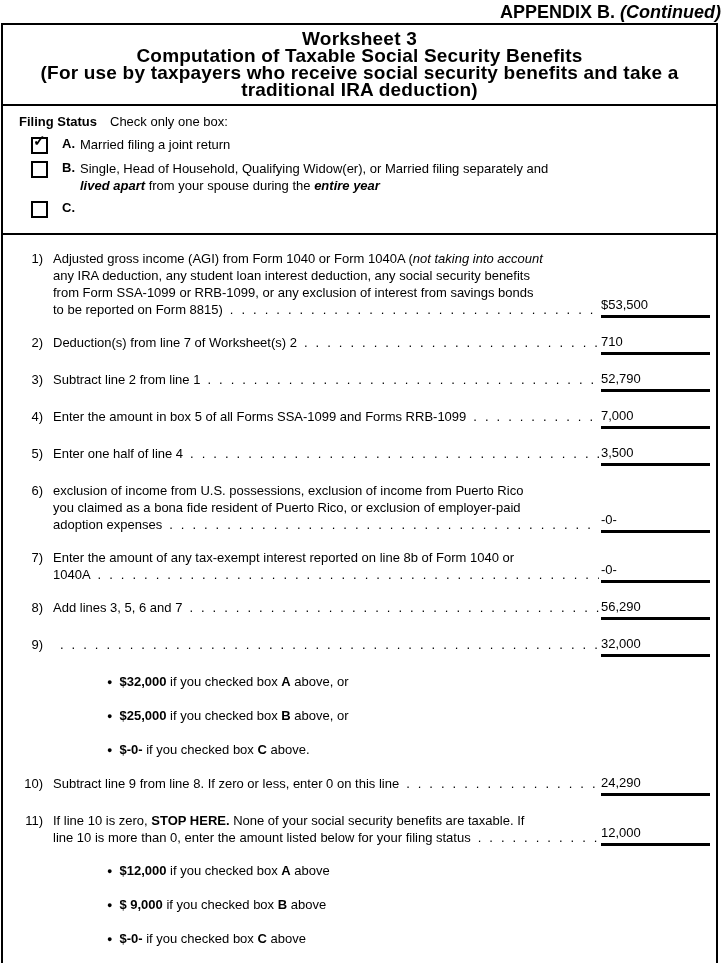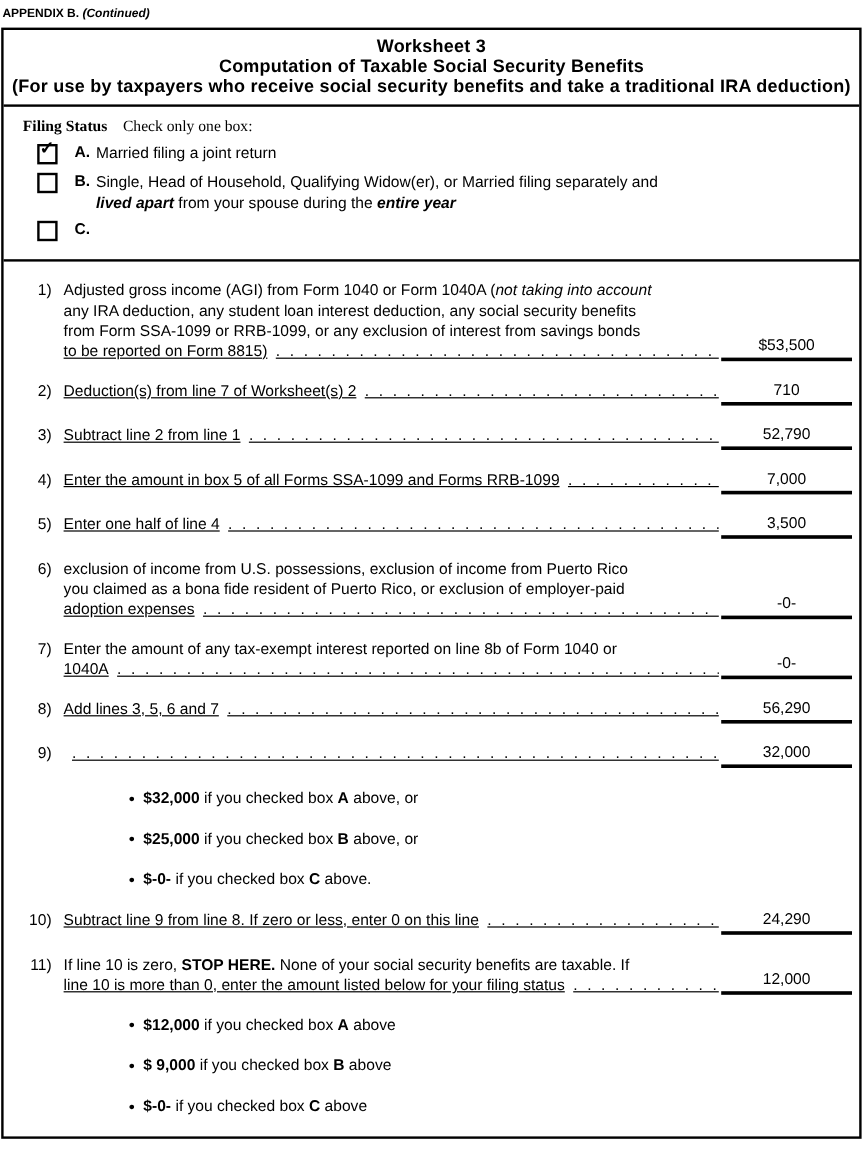--- a/index.html
+++ b/index.html
@@ -1,44 +1,44 @@
 <!DOCTYPE html>
 <html><head>
 <meta charset="utf-8">
 <style>
   html,body{margin:0;padding:0;background:#fff;}
   body{width:721px;height:963px;color:#000;font-family:"Liberation Sans",sans-serif;font-size:13px;position:relative;}
   .b{font-weight:bold;}
   .i{font-style:italic;margin-top:27px;}
   .bi{font-weight:bold;font-style:italic;}
 
-  .appendix-title{font-size:10px;font-weight:bold;padding:3px 0 2px 2px;line-height:18px;}
+  .appendix-title{font-size:18px;font-weight:bold;padding:3px 0 2px 2px;line-height:18px;text-align:right;}
 
   .worksheet-box{margin-left:1px;width:713px;border:2px solid #000;}
 
-  .ws-header{text-align:center;font-weight:bold;font-size:15px;line-height:17px;padding:5px 4px 6px;border-bottom:2px solid #000;letter-spacing:0.2px;}
+  .ws-header{text-align:center;font-weight:bold;font-size:19px;line-height:17px;padding:5px 4px 6px;border-bottom:2px solid #000;letter-spacing:0.2px;}
 
   .filing{padding:8px 10px 9px 16px;border-bottom:2px solid #000;}
-  .filing-head{margin-bottom:6px;line-height:16px;font-family:Liberation Serif, serif;}
+  .filing-head{margin-bottom:6px;line-height:16px;}
   .filing-head .instr{margin-left:13px;}
   .opt{display:flex;align-items:flex-start;margin-bottom:6px;}
   .checkbox{width:13px;height:13px;border:2px solid #000;margin:1px 14px 0 12px;flex:none;position:relative;background:#fff;}
   .checkbox .check{position:absolute;top:-6px;left:0px;font-size:15px;font-weight:bold;line-height:15px;}
   .opt-letter{font-weight:bold;margin-right:5px;flex:none;}
   .opt-text{line-height:17px;}
 
   .ws-body{padding:15px 0 0 0;}
   .line-row{display:flex;margin-bottom:16px;}
   .num{width:40px;text-align:right;padding-right:10px;flex:none;line-height:17px;}
   .ltext{flex:1;line-height:17px;min-width:0;}
   .tline{line-height:17px;}
-  .tline.last{display:flex;text-decoration:underline;}
+  .tline.last{display:flex;}
   .tline.last .seg-wrap{white-space:pre;flex:none;}
   .leader{flex:1;overflow:hidden;white-space:nowrap;letter-spacing:8px;padding-left:7px;}
-  .amount{flex:none;width:109px;margin-left:2px;margin-right:6px;border-bottom:3px solid #000;align-self:flex-end;text-align:center;padding-bottom:3px;line-height:15px;}
+  .amount{flex:none;width:109px;margin-left:2px;margin-right:6px;border-bottom:3px solid #000;align-self:flex-end;padding-bottom:3px;line-height:15px;}
   .bullet-row{margin:0 0 16px 104px;line-height:17px;}
   .bullet-dot{font-size:9px;margin-right:7px;vertical-align:1px;}
 </style>
 </head>
 <body>
 
 <div class="appendix-title">
   <span>APPENDIX B. </span><span class="bi">(Continued)</span>
 </div>
 

